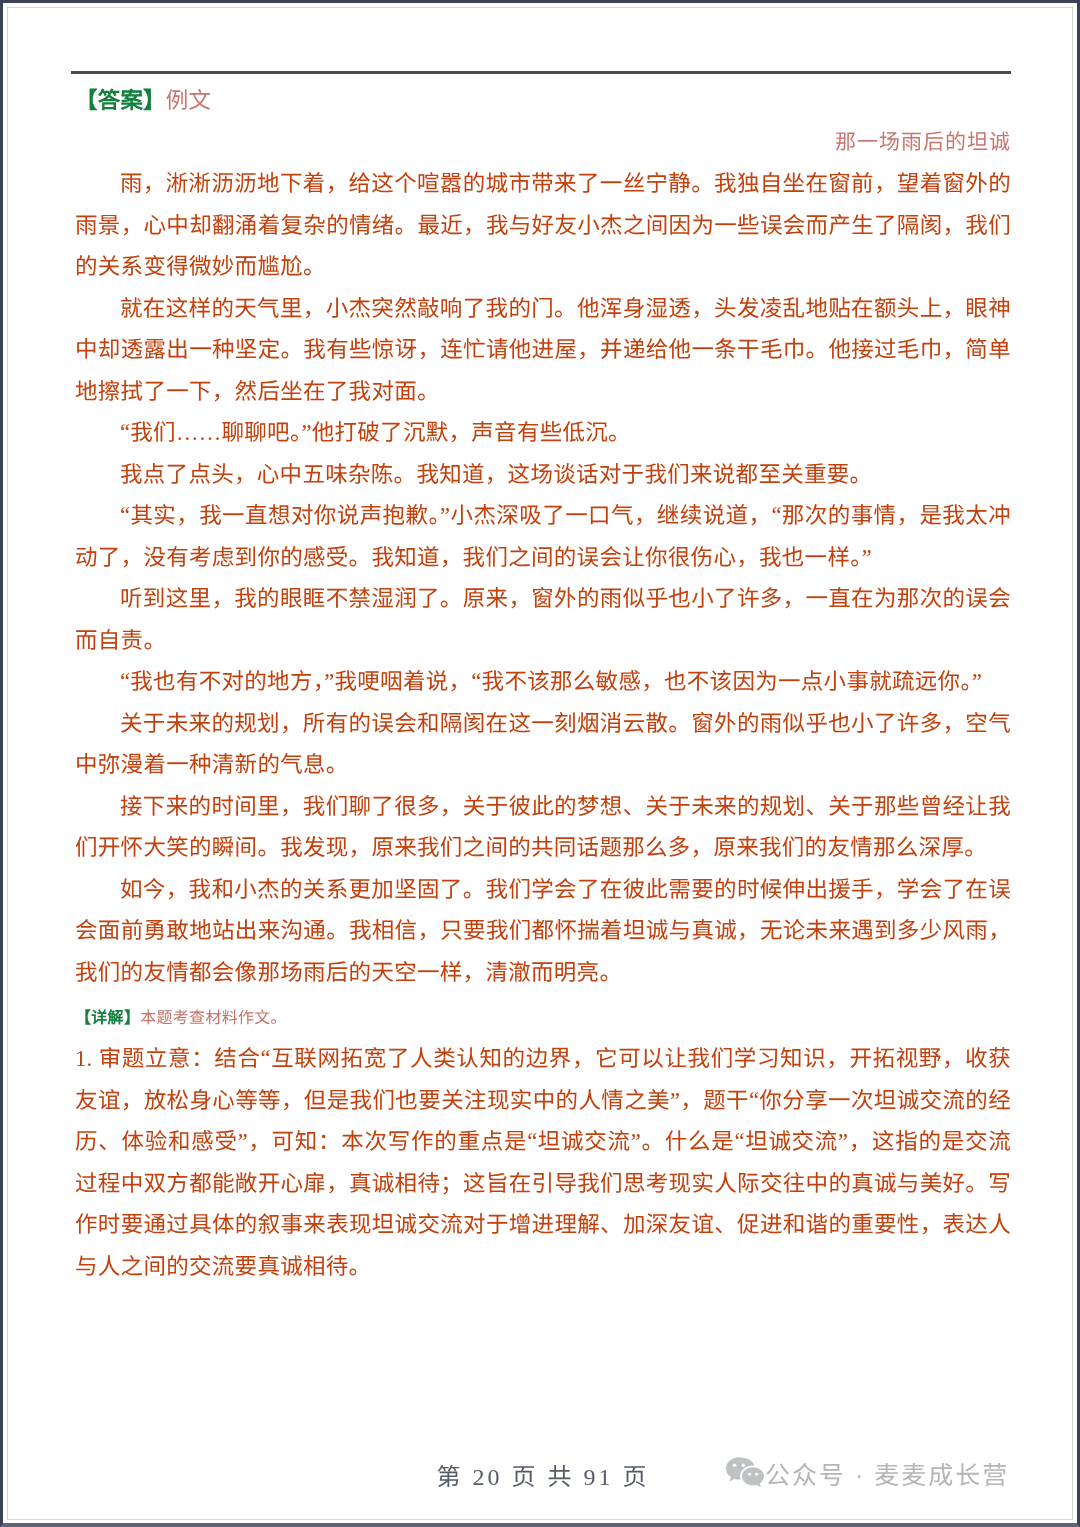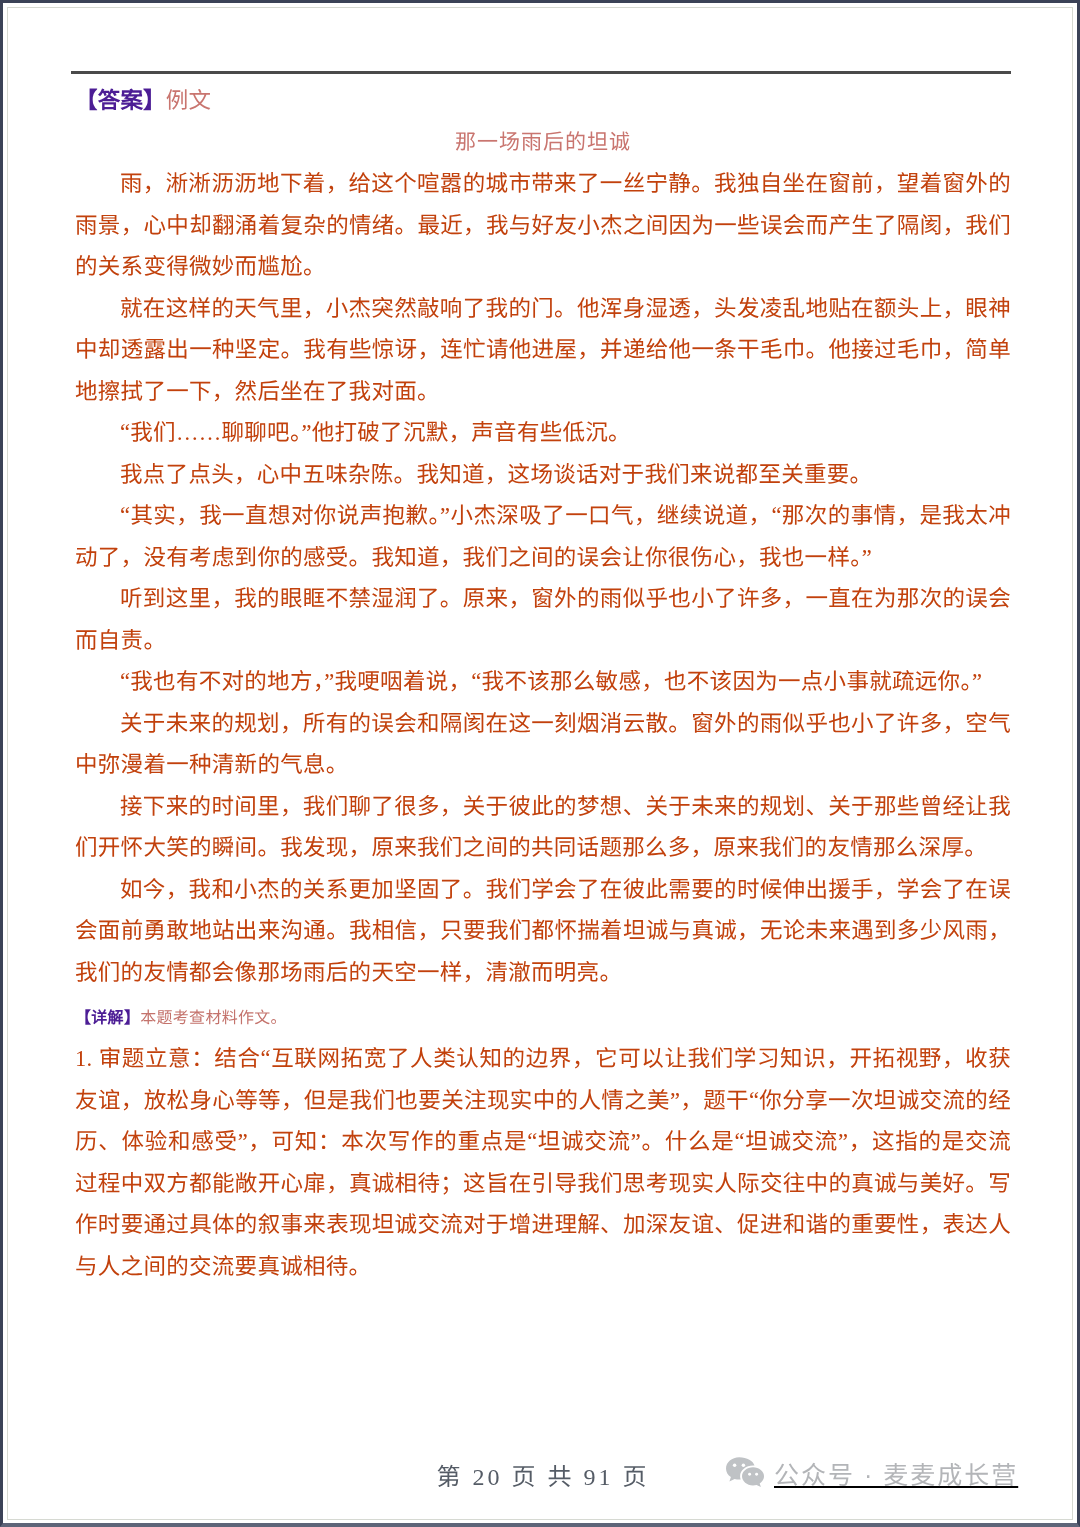--- a/index.html
+++ b/index.html
@@ -57,26 +57,26 @@
   }
 
   .ans-line {
     font-size: 22.5px;
     line-height: 36px;
     margin: 0 0 4px 0;
     color: #c9756f;
     letter-spacing: 0.2px;
   }
   .marker {
-    color: #4c1d95;
+    color: #15803d;
     font-weight: bold;
   }
 
   .essay-title {
-    text-align: center;
+    text-align: right;
     font-size: 21px;
     line-height: 38px;
     color: #c9756f;
     margin: 2px 0 2px 0;
     letter-spacing: 1px;
   }
 
   p.para {
     margin: 0;
     font-size: 22.5px;
@@ -119,22 +119,21 @@
     color: #555c66;
     letter-spacing: 3px;
     font-family: "Liberation Serif", "DejaVu Serif", serif;
   }
   #watermark {
     position: absolute;
     left: 722px;
     top: 0px;
     display: flex;
     align-items: center;
-    gap: 9px;
-    text-decoration: underline;
+    gap: 0;
   }
   #watermark .wm-label {
     font-size: 25px;
     color: #b3b5b8;
     letter-spacing: 2px;
     font-family: "Liberation Sans", sans-serif;
     white-space: nowrap;
   }
   .wechat-icon { display:block; }
 </style>

